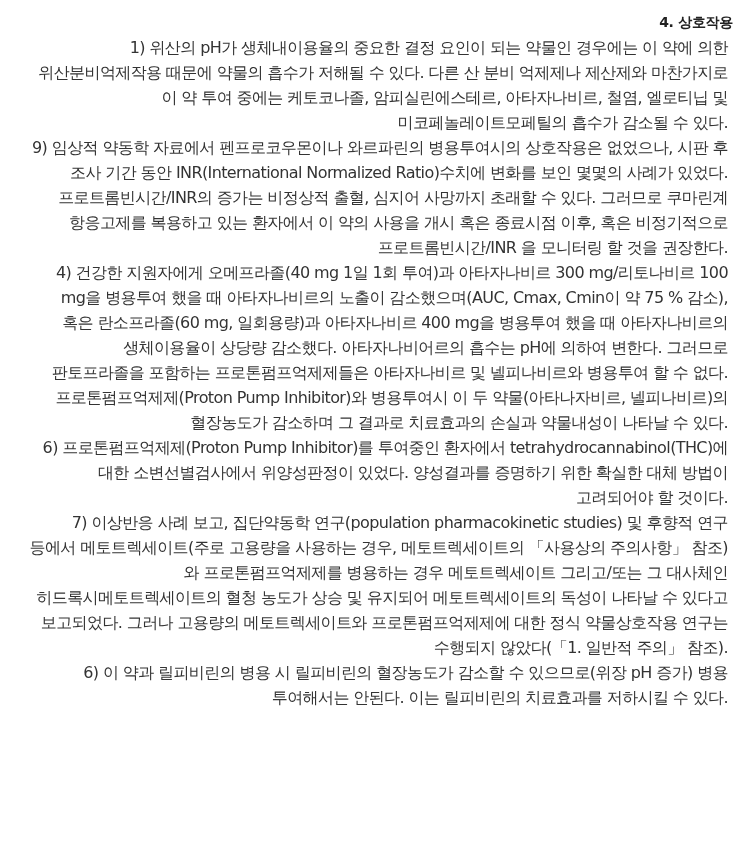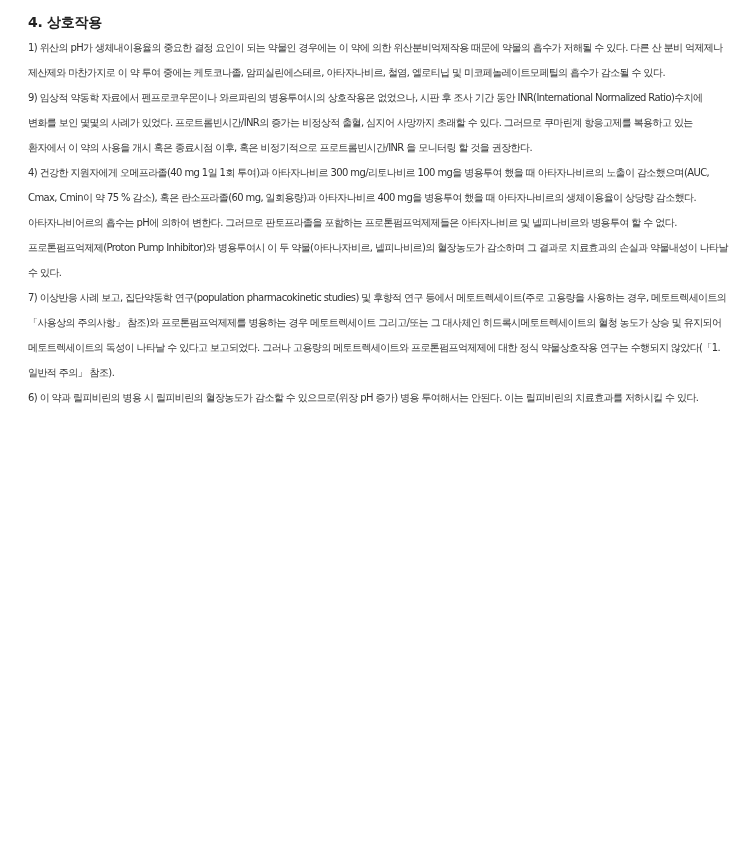--- a/index.html
+++ b/index.html
@@ -12,42 +12,44 @@
       height: 844px;
       overflow: hidden;
       font-family: "DejaVu Sans", "Liberation Sans", sans-serif;
       color: #333333;
     }
     .doc {
       position: relative;
       padding: 10px 20px 0 28px;
       box-sizing: border-box;
       width: 753px;
+      text-align: right;
     }
     .heading {
       font-size: 14px;
       font-weight: bold;
       line-height: 25px;
       margin: 0;
       color: #222222;
       letter-spacing: -0.3px;
     }
     .para {
-      font-size: 10px;
+      font-size: 16px;
       line-height: 25px;
       margin: 0;
       letter-spacing: -0.6px;
       word-break: keep-all;
       overflow-wrap: break-word;
       width: 700px;
     }
   </style>
 </head>
 <body>
 
 <div class="doc">
   <h4 class="heading">4. 상호작용</h4>
   <p class="para">1) 위산의 pH가 생체내이용율의 중요한 결정 요인이 되는 약물인 경우에는 이 약에 의한 위산분비억제작용 때문에 약물의 흡수가 저해될 수 있다. 다른 산 분비 억제제나 제산제와 마찬가지로 이 약 투여 중에는 케토코나졸, 암피실린에스테르, 아타자나비르, 철염, 엘로티닙 및 미코페놀레이트모페틸의 흡수가 감소될 수 있다.</p>
   <p class="para">9) 임상적 약동학 자료에서 펜프로코우몬이나 와르파린의 병용투여시의 상호작용은 없었으나, 시판 후 조사 기간 동안 INR(International Normalized Ratio)수치에 변화를 보인 몇몇의 사례가 있었다. 프로트롬빈시간/INR의 증가는 비정상적 출혈, 심지어 사망까지 초래할 수 있다. 그러므로 쿠마린계 항응고제를 복용하고 있는 환자에서 이 약의 사용을 개시 혹은 종료시점 이후, 혹은 비정기적으로 프로트롬빈시간/INR 을 모니터링 할 것을 권장한다.</p>
   <p class="para">4) 건강한 지원자에게 오메프라졸(40 mg 1일 1회 투여)과 아타자나비르 300 mg/리토나비르 100 mg을 병용투여 했을 때 아타자나비르의 노출이 감소했으며(AUC, Cmax, Cmin이 약 75 % 감소), 혹은 란소프라졸(60 mg, 일회용량)과 아타자나비르 400 mg을 병용투여 했을 때 아타자나비르의 생체이용율이 상당량 감소했다. 아타자나비어르의 흡수는 pH에 의하여 변한다. 그러므로 판토프라졸을 포함하는 프로톤펌프억제제들은 아타자나비르 및 넬피나비르와 병용투여 할 수 없다. 프로톤펌프억제제(Proton Pump Inhibitor)와 병용투여시 이 두 약물(아타나자비르, 넬피나비르)의 혈장농도가 감소하며 그 결과로 치료효과의 손실과 약물내성이 나타날 수 있다.</p>
+  <p class="para">6) 프로톤펌프억제제(Proton Pump Inhibitor)를 투여중인 환자에서 tetrahydrocannabinol(THC)에 대한 소변선별검사에서 위양성판정이 있었다. 양성결과를 증명하기 위한 확실한 대체 방법이 고려되어야 할 것이다.</p>
   <p class="para">7) 이상반응 사례 보고, 집단약동학 연구(population pharmacokinetic studies) 및 후향적 연구 등에서 메토트렉세이트(주로 고용량을 사용하는 경우, 메토트렉세이트의 「사용상의 주의사항」 참조)와 프로톤펌프억제제를 병용하는 경우 메토트렉세이트 그리고/또는 그 대사체인 히드록시메토트렉세이트의 혈청 농도가 상승 및 유지되어 메토트렉세이트의 독성이 나타날 수 있다고 보고되었다. 그러나 고용량의 메토트렉세이트와 프로톤펌프억제제에 대한 정식 약물상호작용 연구는 수행되지 않았다(「1. 일반적 주의」 참조).</p>
   <p class="para">6) 이 약과 릴피비린의 병용 시 릴피비린의 혈장농도가 감소할 수 있으므로(위장 pH 증가) 병용 투여해서는 안된다. 이는 릴피비린의 치료효과를 저하시킬 수 있다.</p>
 </div>
 
 </body></html>

